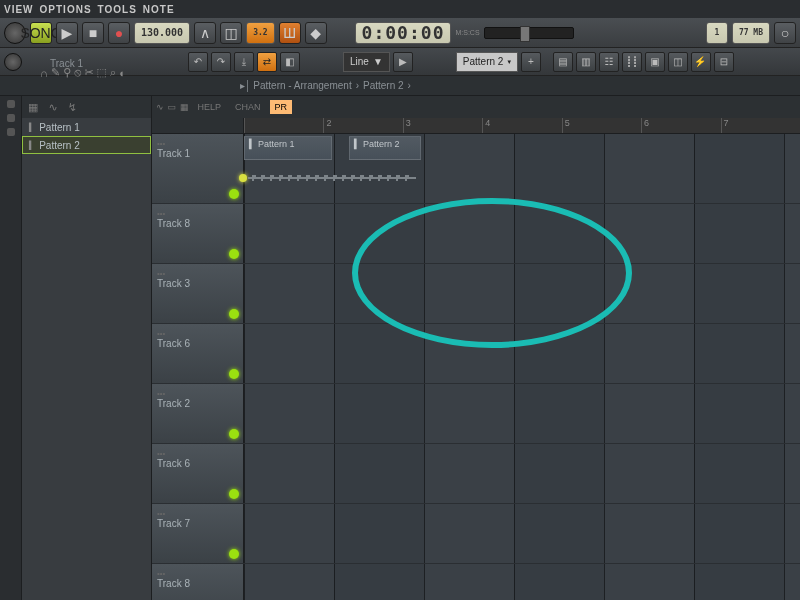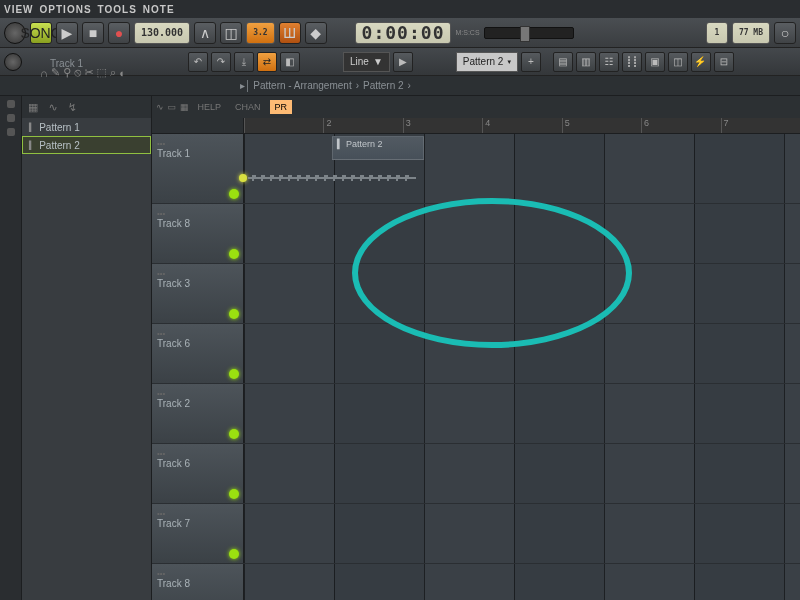--- a/index.html
+++ b/index.html
@@ -208,21 +208,22 @@
       <div class="tick">4</div>
       <div class="tick">5</div>
       <div class="tick">6</div>
       <div class="tick">7</div>
     </div>
 
     <div class="tracks" id="tracks">
         <div class="track tall">
           <div class="tr-head"><span style="font-size:8px;color:#666">•••</span><br><span>Track 1</span><div class="mutebtn"></div></div>
           <div class="tr-body">
-            <div class="clip" style="left: 88px; width: 92px;"><span class="cdash">▍</span>Pattern 2</div>
+            <div class="clip" style="left: 0px; width: 88px;"><span class="cdash">▍</span>Pattern 1</div>
+            <div class="clip" style="left: 105px; width: 72px;"><span class="cdash">▍</span>Pattern 2</div>
             <div class="autoclip" style="left: 0px; width: 176px;">
               <div class="node"></div>
               <div class="line" style="width: 168px;"></div>
               <div class="tick" style="left: 8px;"></div>
               <div class="tick" style="left: 17px;"></div>
               <div class="tick" style="left: 26px;"></div>
               <div class="tick" style="left: 35px;"></div>
               <div class="tick" style="left: 44px;"></div>
               <div class="tick" style="left: 53px;"></div>
               <div class="tick" style="left: 62px;"></div>

